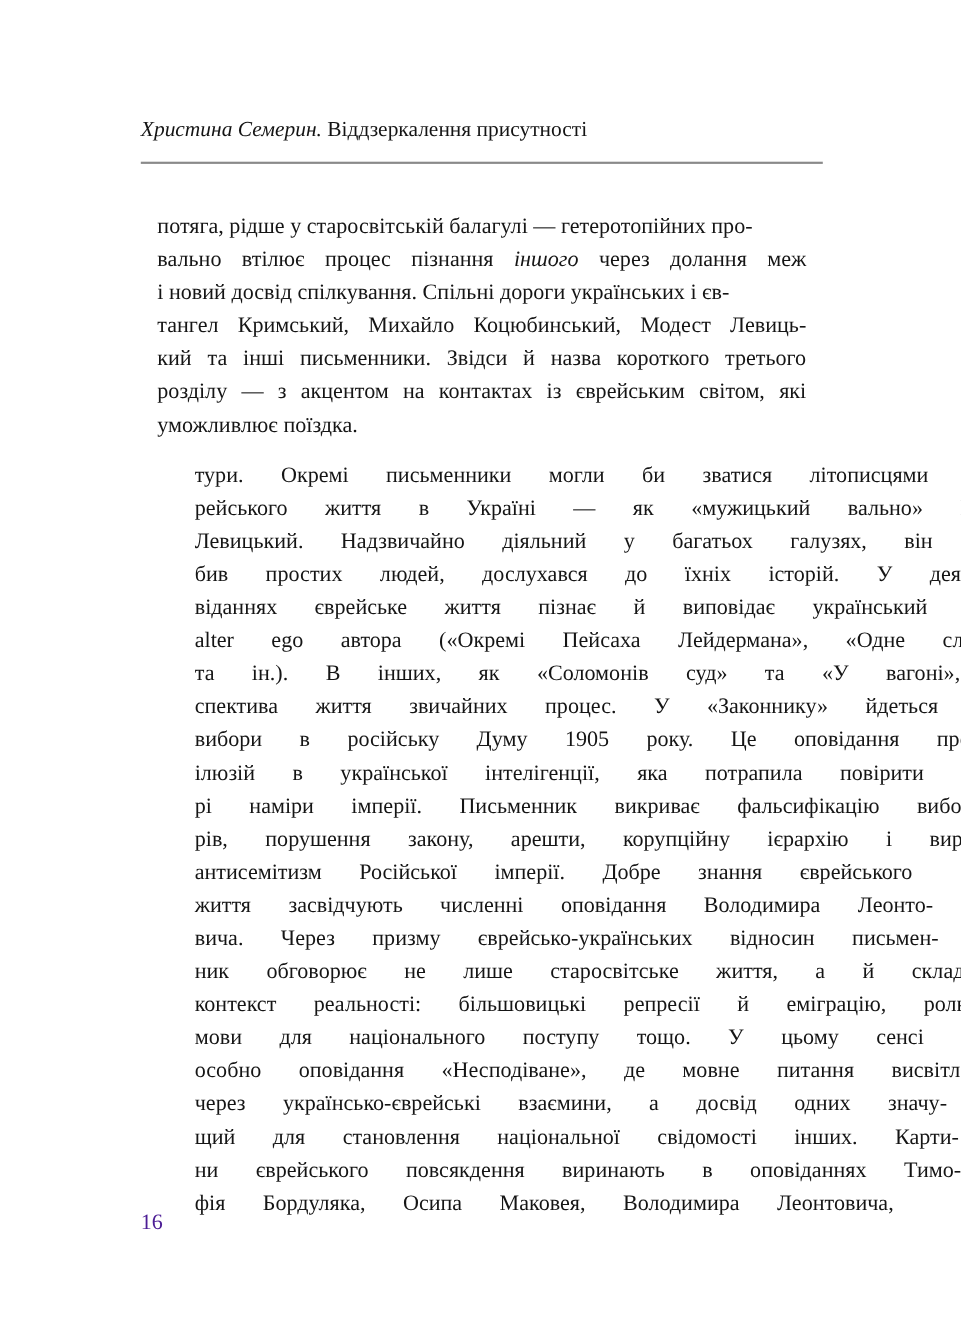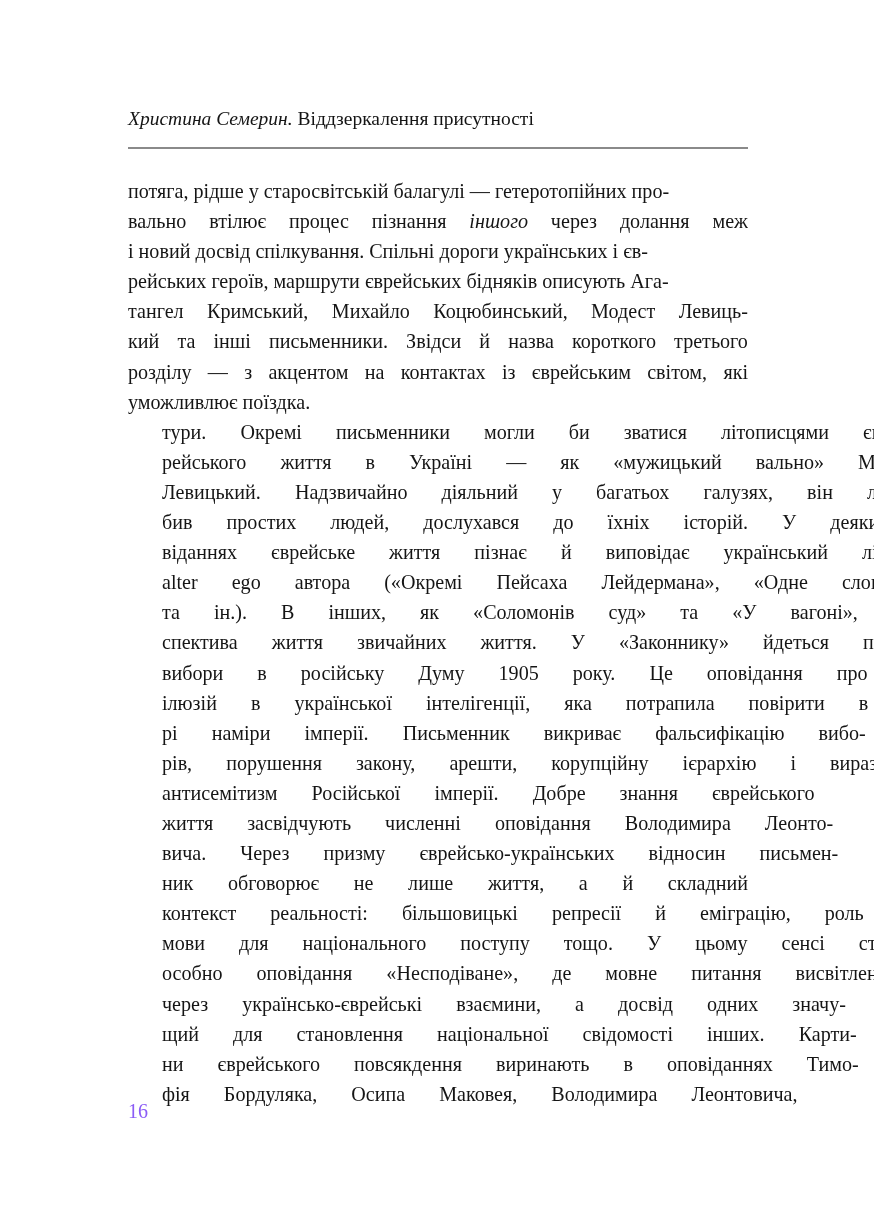--- a/index.html
+++ b/index.html
@@ -69,21 +69,21 @@
     color: #151515;
     -webkit-hyphens: none;
     hyphens: none;
   }
   .para + .para {
     text-indent: 34px;
   }
 
   
   .lines {
-    margin: 0;
+    margin: 15px;
   }
   .line {
     display: block;
     white-space: pre;
     font-size: 20.1px;
     line-height: 30.1px;
     color: #151515;
   }
   .line.just {
     display: flex;
@@ -100,63 +100,62 @@
     font-style: italic;
   }
 
   
   .folio {
     position: absolute;
     left: 128px;
     top: 1098px;
     font-size: 20px;
     line-height: 26px;
-    color: #8b5cf6;
+    color: #4c1d95;
   }
 </style>
 </head>
 <body>
 
 <div class="page">
 
   <div class="running-head">
     <span class="rh-author">Христина Семерин.</span>
     <span class="rh-title">Віддзеркалення присутності</span>
   </div>
 
   <div class="head-rule"></div>
 
   <div class="textblock" id="textblock">
       <div class="para lines">
         <div class="line flush">потяга, рідше у старосвітській балагулі — гетеротопійних про-</div>
         <div class="line just"><span>вально</span><span>втілює</span><span>процес</span><span>пізнання</span><span><em class="it">іншого</em></span><span>через</span><span>долання</span><span>меж</span></div>
         <div class="line flush">і новий досвід спілкування. Спільні дороги українських і єв-</div>
-        <div class="line flush">рейських героїв, маршрути єврейських бідняків описують Ага-</div>
         <div class="line just"><span>тангел</span><span>Кримський,</span><span>Михайло</span><span>Коцюбинський,</span><span>Модест</span><span>Левиць-</span></div>
         <div class="line just"><span>кий</span><span>та</span><span>інші</span><span>письменники.</span><span>Звідси</span><span>й</span><span>назва</span><span>короткого</span><span>третього</span></div>
         <div class="line just"><span>розділу</span><span>—</span><span>з</span><span>акцентом</span><span>на</span><span>контактах</span><span>із</span><span>єврейським</span><span>світом,</span><span>які</span></div>
         <div class="line flush">уможливлює поїздка.</div>
       </div>
       <div class="para lines">
         <div class="line just"><span>тури.</span><span>Окремі</span><span>письменники</span><span>могли</span><span>би</span><span>зватися</span><span>літописцями</span><span>єв-</span></div>
         <div class="line just"><span>рейського</span><span>життя</span><span>в</span><span>Україні</span><span>—</span><span>як</span><span>«мужицький</span><span>вально»</span><span>Модест</span></div>
         <div class="line just"><span>Левицький.</span><span>Надзвичайно</span><span>діяльний</span><span>у</span><span>багатьох</span><span>галузях,</span><span>він</span><span>лю-</span></div>
         <div class="line just"><span>бив</span><span>простих</span><span>людей,</span><span>дослухався</span><span>до</span><span>їхніх</span><span>історій.</span><span>У</span><span>деяких</span></div>
         <div class="line just"><span>віданнях</span><span>єврейське</span><span>життя</span><span>пізнає</span><span>й</span><span>виповідає</span><span>український</span><span>лікар,</span></div>
         <div class="line just"><span>alter</span><span>ego</span><span>автора</span><span>(«Окремі</span><span>Пейсаха</span><span>Лейдермана»,</span><span>«Одне</span><span>слово»</span></div>
         <div class="line just"><span>та</span><span>ін.).</span><span>В</span><span>інших,</span><span>як</span><span>«Соломонів</span><span>суд»</span><span>та</span><span>«У</span><span>вагоні»,</span><span>показана</span></div>
-        <div class="line just"><span>спектива</span><span>життя</span><span>звичайних</span><span>життя.</span><span>У</span><span>«Законнику»</span><span>йдеться</span><span>про</span></div>
+        <div class="line just"><span>спектива</span><span>життя</span><span>звичайних</span><span>процес.</span><span>У</span><span>«Законнику»</span><span>йдеться</span><span>про</span></div>
         <div class="line just"><span>вибори</span><span>в</span><span>російську</span><span>Думу</span><span>1905</span><span>року.</span><span>Це</span><span>оповідання</span><span>про</span><span>крах</span></div>
         <div class="line just"><span>ілюзій</span><span>в</span><span>української</span><span>інтелігенції,</span><span>яка</span><span>потрапила</span><span>повірити</span><span>в</span><span>доб-</span></div>
         <div class="line just"><span>рі</span><span>наміри</span><span>імперії.</span><span>Письменник</span><span>викриває</span><span>фальсифікацію</span><span>вибо-</span></div>
         <div class="line just"><span>рів,</span><span>порушення</span><span>закону,</span><span>арешти,</span><span>корупційну</span><span>ієрархію</span><span>і</span><span>виразний</span></div>
         <div class="line just"><span>антисемітизм</span><span>Російської</span><span>імперії.</span><span>Добре</span><span>знання</span><span>єврейського</span></div>
         <div class="line just"><span>життя</span><span>засвідчують</span><span>численні</span><span>оповідання</span><span>Володимира</span><span>Леонто-</span></div>
         <div class="line just"><span>вича.</span><span>Через</span><span>призму</span><span>єврейсько-українських</span><span>відносин</span><span>письмен-</span></div>
-        <div class="line just"><span>ник</span><span>обговорює</span><span>не</span><span>лише</span><span>життя,</span><span>а</span><span>й</span><span>складний</span></div>
+        <div class="line just"><span>ник</span><span>обговорює</span><span>не</span><span>лише</span><span>старосвітське</span><span>життя,</span><span>а</span><span>й</span><span>складний</span></div>
         <div class="line just"><span>контекст</span><span>реальності:</span><span>більшовицькі</span><span>репресії</span><span>й</span><span>еміграцію,</span><span>роль</span></div>
         <div class="line just"><span>мови</span><span>для</span><span>національного</span><span>поступу</span><span>тощо.</span><span>У</span><span>цьому</span><span>сенсі</span><span>стоїть</span></div>
         <div class="line just"><span>особно</span><span>оповідання</span><span>«Несподіване»,</span><span>де</span><span>мовне</span><span>питання</span><span>висвітлено</span></div>
         <div class="line just"><span>через</span><span>українсько-єврейські</span><span>взаємини,</span><span>а</span><span>досвід</span><span>одних</span><span>значу-</span></div>
         <div class="line just"><span>щий</span><span>для</span><span>становлення</span><span>національної</span><span>свідомості</span><span>інших.</span><span>Карти-</span></div>
         <div class="line just"><span>ни</span><span>єврейського</span><span>повсякдення</span><span>виринають</span><span>в</span><span>оповіданнях</span><span>Тимо-</span></div>
         <div class="line just"><span>фія</span><span>Бордуляка,</span><span>Осипа</span><span>Маковея,</span><span>Володимира</span><span>Леонтовича,</span></div>
       </div>
     </div>
 

